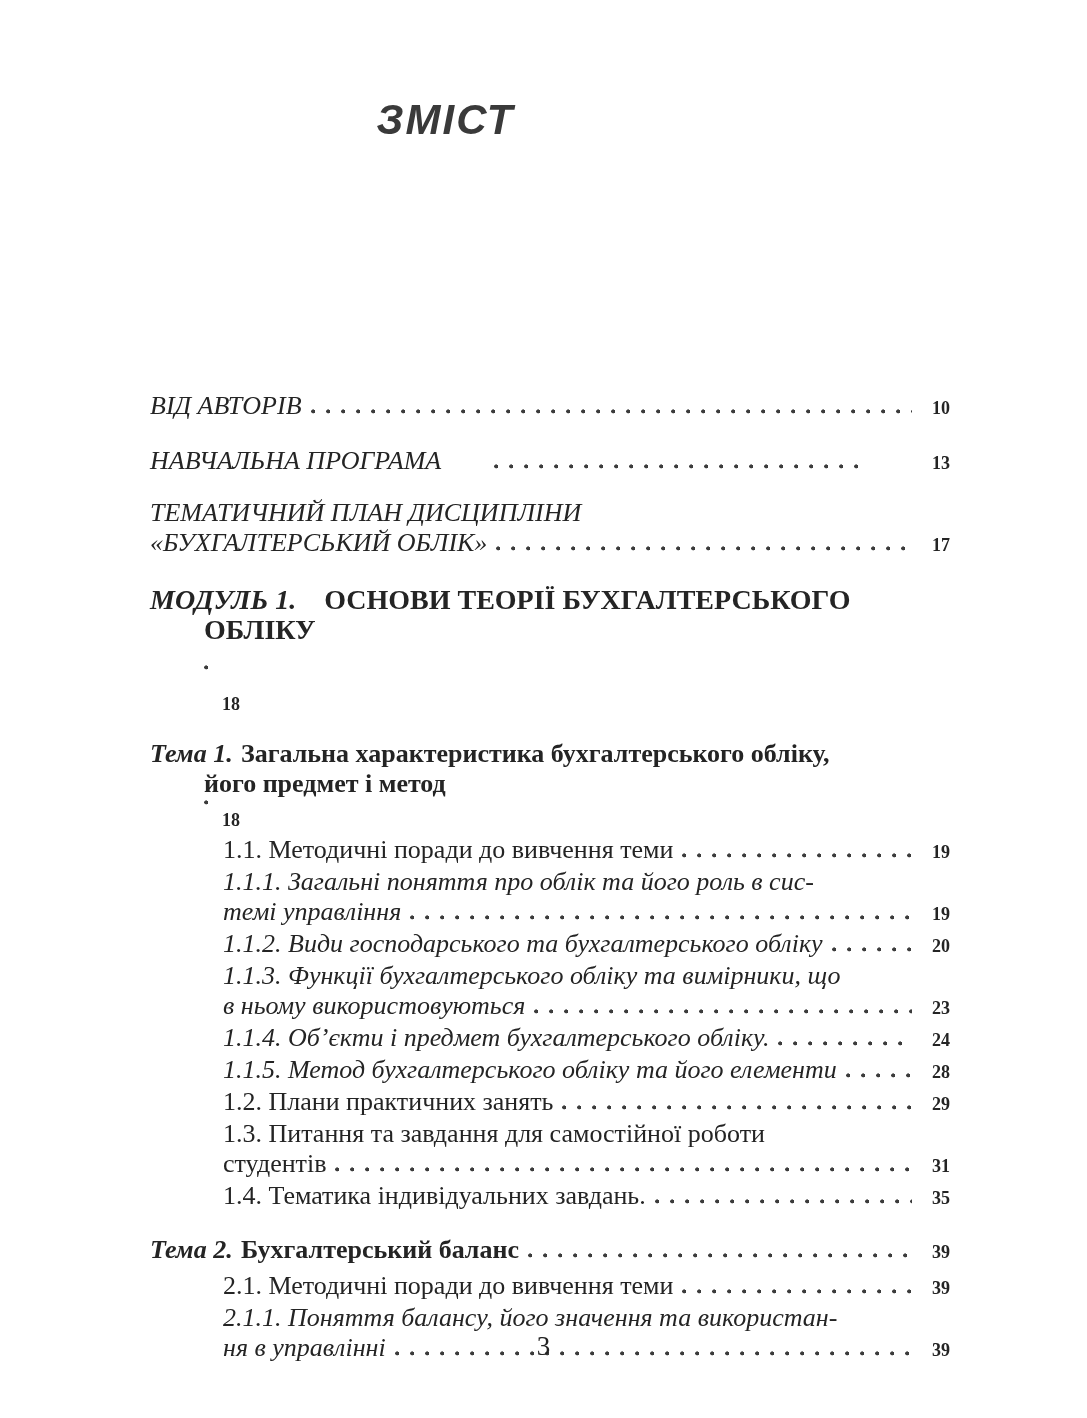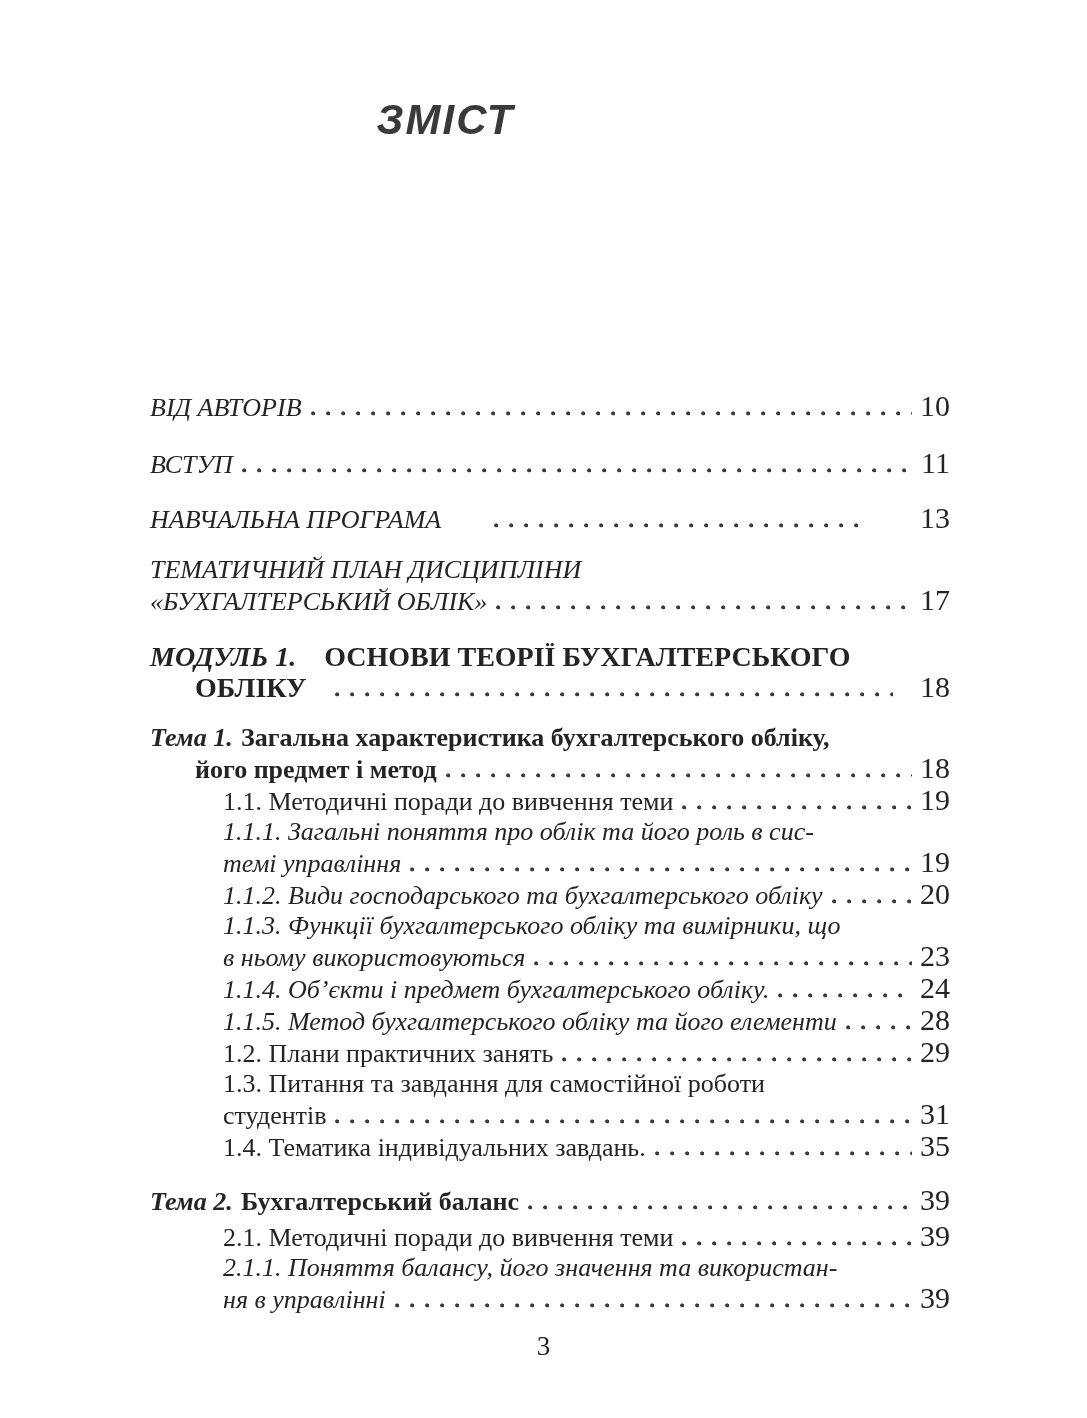--- a/index.html
+++ b/index.html
@@ -18,67 +18,62 @@
   }
   .toc{
     position:absolute;top:391px;left:150px;right:137px;
   }
   .row{
     display:flex;align-items:baseline;
     line-height:30px;font-size:26px;
     white-space:nowrap;
   }
   .lv1{padding-left:73px;}
-  .cont{padding-left:45px;}
+  .cont{padding-left:45px;flex-direction:column;}
   .itcaps .txt{font-style:italic;}
   .itl .txt{font-style:italic;}
   .rg .txt{font-style:normal;}
   .md{font-size:28px;gap:19px;}
   .md .txt,.tm .txt{font-weight:bold;}
   .pre{font-weight:bold;font-style:italic;margin-right:0.32em;}
   .g25{margin-top:25px;}
   .g23{margin-top:23px;gap:44px;}
   .g22{margin-top:22px;}
   .g20{margin-top:20px;font-family:Liberation Serif, serif;}
   .g4{margin-top:4px;}
   .leader{
     flex:1 1 auto;min-width:12px;height:6px;
     margin:0 2px 0 9px;
     background-image:radial-gradient(circle at 2.2px 3.4px,#3c3c3c 1.7px,rgba(0,0,0,0) 2.3px);
     background-size:15px 6px;
     background-repeat:repeat-x;
     background-position:left bottom;
   }
   .pg{
-    font-weight:normal;font-style:normal;
-    font-size:30px;min-width:36px;text-align:right;
+    font-weight:bold;font-style:normal;
+    font-size:18px;min-width:36px;text-align:right;
   }
   .folio{
     position:absolute;top:1331px;left:0;width:1087px;
     text-align:center;font-size:27px;color:#242424;
   }
 </style>
 </head>
 <body>
 
 <div class="page-title">ЗМІСТ</div>
 
 <div class="toc">
 
   <div class="row itcaps">
     <span class="txt">ВІД АВТОРІВ</span>
     <span class="leader"></span>
     <span class="pg">10</span>
   </div>
 
-  <div class="row itcaps g25">
-    <span class="txt">ВСТУП</span>
-    <span class="leader"></span>
-    <span class="pg">11</span>
-  </div>
 
   <div class="row itcaps g23">
     <span class="txt">НАВЧАЛЬНА ПРОГРАМА</span>
     <span class="leader"></span>
     <span class="pg">13</span>
   </div>
 
   <div class="row itcaps g20">
     <span class="txt">ТЕМАТИЧНИЙ ПЛАН ДИСЦИПЛІНИ</span>
   </div>

